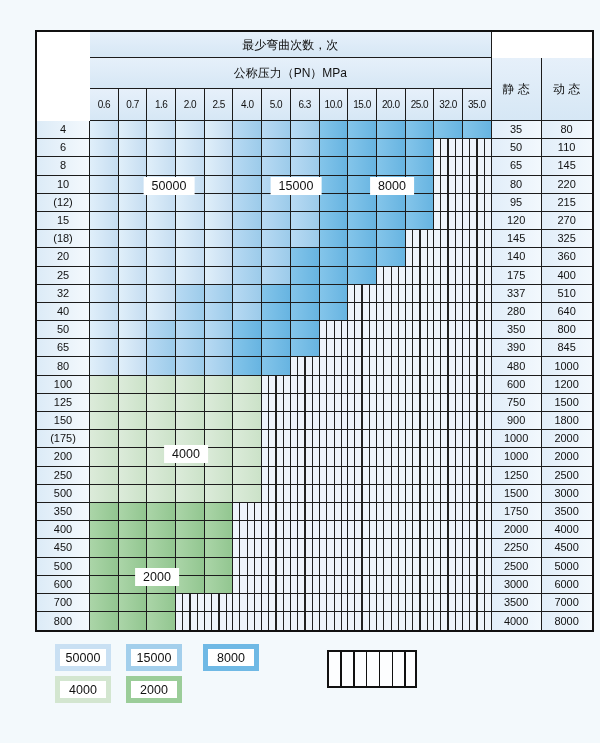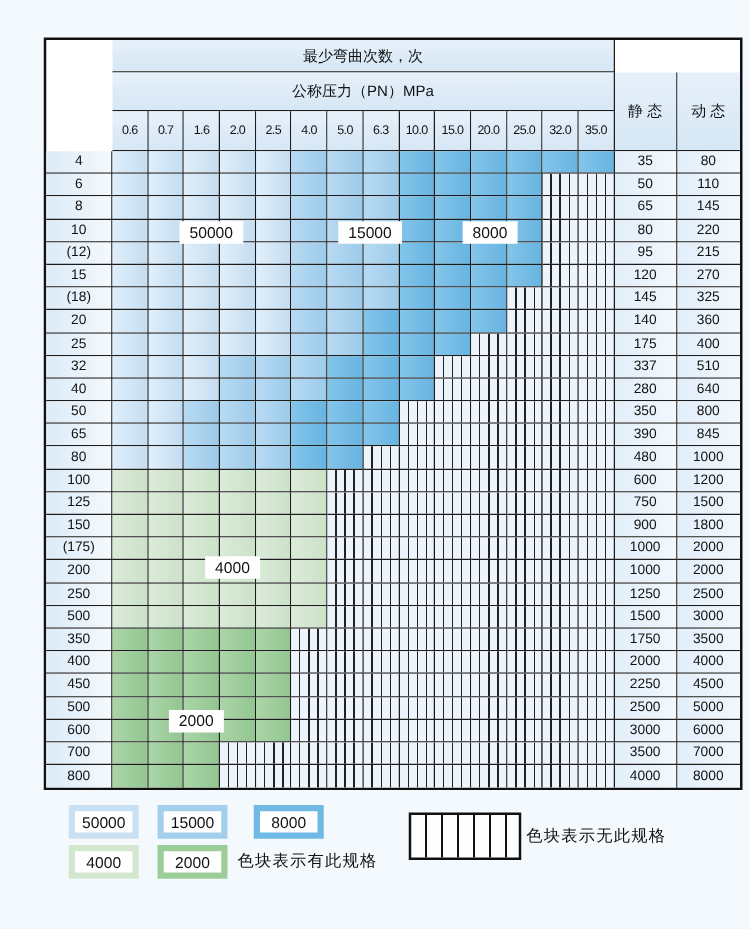--- a/index.html
+++ b/index.html
@@ -550,17 +550,15 @@
   </div>
 
   <div class="legend">
     <div id="legend-boxes">
         <div class="lb" style="left: 55px; top: 7px; border-color: rgb(201, 224, 243);">50000</div>
         <div class="lb" style="left: 126px; top: 7px; border-color: rgb(163, 207, 236);">15000</div>
         <div class="lb" style="left: 203px; top: 7px; border-color: rgb(111, 185, 229);">8000</div>
         <div class="lb" style="left: 55px; top: 39px; border-color: rgb(211, 230, 208);">4000</div>
         <div class="lb" style="left: 126px; top: 39px; border-color: rgb(155, 205, 153);">2000</div>
       </div>
-    <div class="legend-text" style="left:190px;top:43px;">色块表示有此规格</div>
     <div class="hatch-box"></div>
-    <div class="legend-text" style="left:421px;top:23px;">色块表示无此规格</div>
   </div>
 </div>
 
 </body></html>

